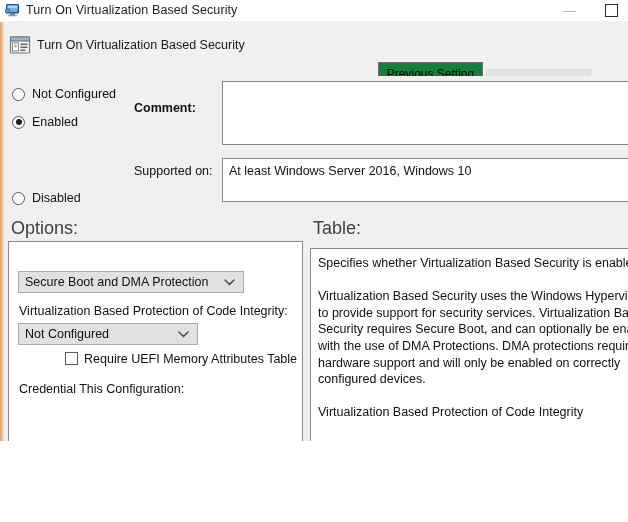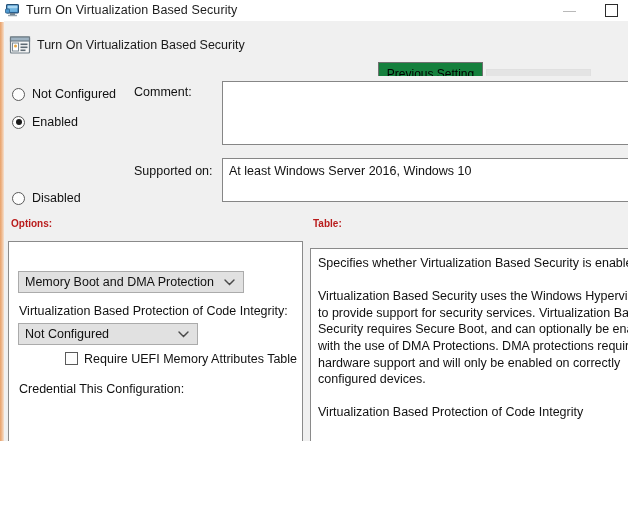--- a/index.html
+++ b/index.html
@@ -161,43 +161,42 @@
     color: #111;
     white-space: nowrap;
   }
 
   .field-label {
     position: absolute;
     font-size: 12.5px;
     color: #111;
     white-space: nowrap;
   }
-  .lbl-comment { left: 130px; top: 9px; }
+  .lbl-comment { left: 130px; top: 25px; font-weight: bold; }
   .lbl-supported { left: 130px; top: 88px; }
 
   .textbox {
     position: absolute;
     box-sizing: border-box;
     border: 1px solid #868686;
     background: #ffffff;
     font-size: 12.5px;
     color: #111;
     padding: 5px 6px;
     overflow: hidden;
     line-height: 15px;
   }
   .box-comment { left: 218px; top: 5px; width: 430px; height: 64px; }
   .box-supported { left: 218px; top: 82px; width: 430px; height: 44px; }
 
   
   .caption {
     position: absolute;
-    font-size: 10px;
-    color: #b91c1c;
-    font-weight: bold;
+    font-size: 18px;
+    color: #404040;
   }
   .cap-options { left: 11px; top: 218px; }
   .cap-help { left: 313px; top: 218px; }
 
   
   .panel {
     position: absolute;
     box-sizing: border-box;
     background: #ffffff;
     border: 1px solid #8a8a8a;
@@ -396,21 +395,21 @@
     <div class="textbox box-supported">At least Windows Server 2016, Windows 10</div>
   </div>
 
   <span class="caption cap-options">Options:</span>
   <span class="caption cap-help">Table:</span>
 
   <div class="panel panel-options">
 
 
     <div class="combo" style="left:9px; top:29px; width:226px;">
-      <span>Memory Boot and DMA Protection</span>
+      <span>Secure Boot and DMA Protection</span>
       <span class="chev">
         <svg width="11" height="7" viewBox="0 0 11 7">
             <path d="M1 1 L5.5 5.6 L10 1" fill="none" stroke="#4a4a4a" stroke-width="1.4" stroke-linecap="round"></path>
           </svg>
       </span>
     </div>
 
     <span class="opt-label" style="top:62px;">Virtualization Based Protection of Code Integrity:</span>
 
     <div class="combo" style="left:9px; top:81px; width:180px;">

